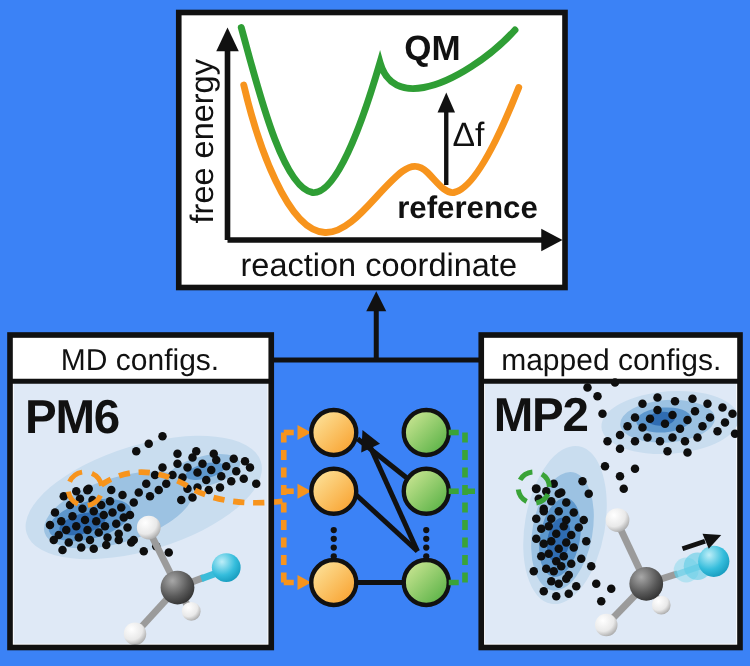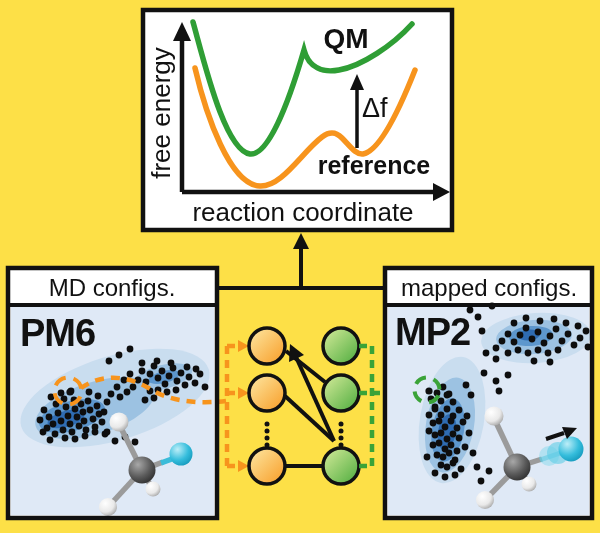--- a/index.html
+++ b/index.html
@@ -1,16 +1,16 @@
 <!DOCTYPE html>
 <html><head>
 <meta charset="utf-8">
 <style>
   html,body{margin:0;padding:0;background:#ffffff;}
-  .figure-wrap{width:600px;height:533px;position:relative;background:#fde047;overflow:hidden;}
+  .figure-wrap{width:600px;height:533px;position:relative;background:#3b82f6;overflow:hidden;}
   svg{display:block;}
   text{font-family:"Liberation Sans","DejaVu Sans",sans-serif;fill:#111;}
   .bold{font-weight:bold;}
 </style>
 </head>
 <body>
 
 <div class="figure-wrap">
 <svg width="600" height="533" viewBox="0 0 600 533">
   <defs>

